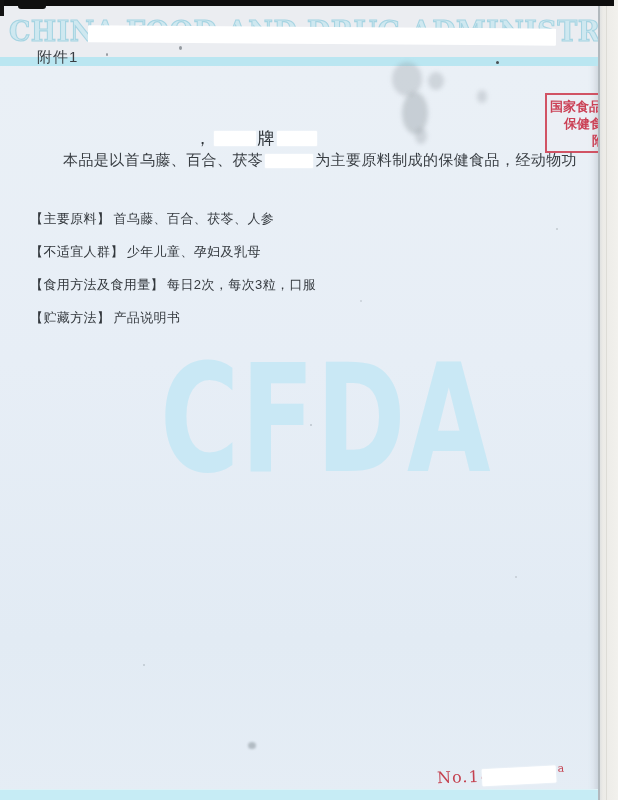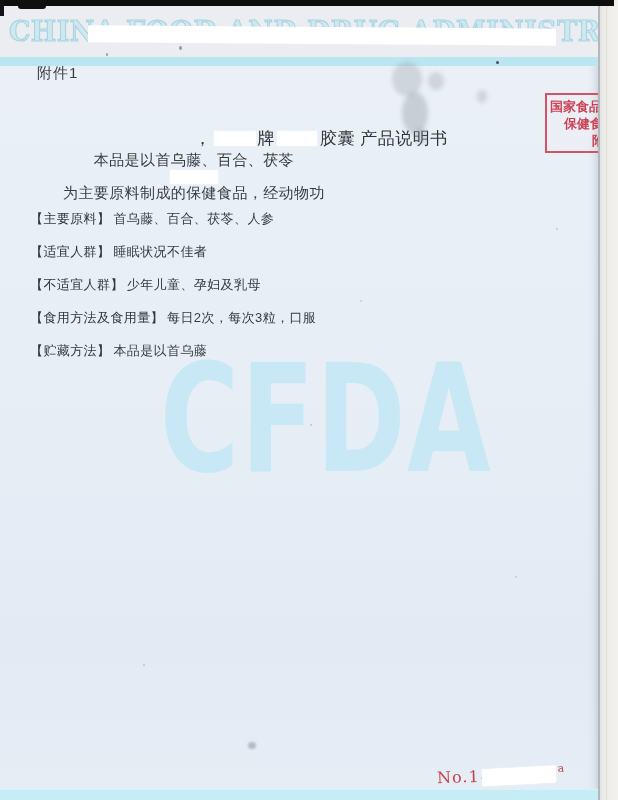--- a/index.html
+++ b/index.html
@@ -33,41 +33,41 @@
     position:absolute; left:88px; top:27px; width:468px; height:17px;
     background:#ffffff; transform:rotate(.4deg); border-radius:1px;
   }
   .cyan-strip-top { position:absolute; left:0; top:57px; width:598px; height:9px; background:#bae6f1; }
   .cyan-strip-bottom { position:absolute; left:0; bottom:0; width:598px; height:11px; background:#c6ecf5; border-top:1px solid #ddf2f7; }
 
   .top-black-strip { position:absolute; left:0; top:0; width:614px; height:6px; background:#0e0e0e; }
   .strip-bump { position:absolute; left:18px; top:0; width:28px; height:9px; background:#101010; border-radius:0 0 3px 3px; }
   .corner-black { position:absolute; left:0; top:0; width:4px; height:16px; background:#131313; }
 
-  .attachment { position:absolute; left:37px; top:64px; font-size:15px; color:#3a3f44; letter-spacing:1px; }
+  .attachment { position:absolute; left:37px; top:48px; font-size:15px; color:#3a3f44; letter-spacing:1px; }
 
   .stamp {
     position:absolute; left:545px; top:93px; width:82px; height:60px;
     border:2px solid rgba(205,62,80,.88); padding-top:3px;
     color:#cb4156; font-size:13px; line-height:17px; font-weight:bold;
     background:rgba(255,240,242,.12);
   }
   .stamp .s1 { padding-left:3px; }
   .stamp .s2 { padding-left:17px; }
   .stamp .s3 { padding-left:45px; }
 
   .doc-title {
     position:absolute; left:194px; top:128px; height:20px;
     display:flex; align-items:center; font-size:17px; color:#2e3338; letter-spacing:.5px;
   }
   .redact-box { display:inline-block; background:#ffffff; border-radius:1px; box-shadow:0 0 2px rgba(255,255,255,.8); }
   .doc-title .rb1 { width:42px; height:15px; margin:0 2px; }
   .doc-title .rb2 { width:40px; height:15px; margin:0 3px 0 2px; }
 
-  .intro-line { position:absolute; font-size:15px; color:#383d42; letter-spacing:.4px; display:flex; align-items:center; white-space:nowrap;flex-direction:column; }
+  .intro-line { position:absolute; font-size:15px; color:#383d42; letter-spacing:.4px; display:flex; align-items:center; white-space:nowrap; }
   .intro-1 { left:63px; top:151px; }
   .intro-1 .rb3 { width:48px; height:14px; margin:0 2px; }
   .intro-2 { left:30px; top:178px; }
 
   .sections-list { position:absolute; left:30px; top:210px; width:540px; z-index:2; }
   .section-line { height:18px; line-height:18px; margin-bottom:15px; font-size:13px; color:#363b40; letter-spacing:.4px; white-space:nowrap; }
   .sec-label { color:#32373c; }
   .sec-value { margin-left:3px; }
 
   .cfda-watermark {
@@ -126,35 +126,33 @@
       <div class="s1">国家食品</div>
       <div class="s2">保健食</div>
       <div class="s3">附</div>
     </div>
 
     <div class="doc-title">
       <span>，</span>
       <span class="redact-box rb1"></span>
       <span>牌</span>
       <span class="redact-box rb2"></span>
-      <span>胶囊 产品说明书</span>
     </div>
 
     <div class="intro-line intro-1">
       <span>本品是以首乌藤、百合、茯苓</span>
       <span class="redact-box rb3"></span>
       <span>为主要原料制成的保健食品，经动物功</span>
     </div>
 
     <div class="sections-list">
         <div class="section-line"><span class="sec-label">【主要原料】</span><span class="sec-value">首乌藤、百合、茯苓、人参</span></div>
-        <div class="section-line"><span class="sec-label">【适宜人群】</span><span class="sec-value">睡眠状况不佳者</span></div>
         <div class="section-line"><span class="sec-label">【不适宜人群】</span><span class="sec-value">少年儿童、孕妇及乳母</span></div>
         <div class="section-line"><span class="sec-label">【食用方法及食用量】</span><span class="sec-value">每日2次，每次3粒，口服</span></div>
-        <div class="section-line"><span class="sec-label">【贮藏方法】</span><span class="sec-value">本品是以首乌藤</span></div>
+        <div class="section-line"><span class="sec-label">【贮藏方法】</span><span class="sec-value">产品说明书</span></div>
       </div>
 
     <div class="cfda-watermark">CFDA</div>
 
     <div class="serial">
       <span>No.1</span>
       <span class="ghost">4</span>
       <span class="redact-box rb4"></span>
       <span class="tail">a</span>
     </div>

